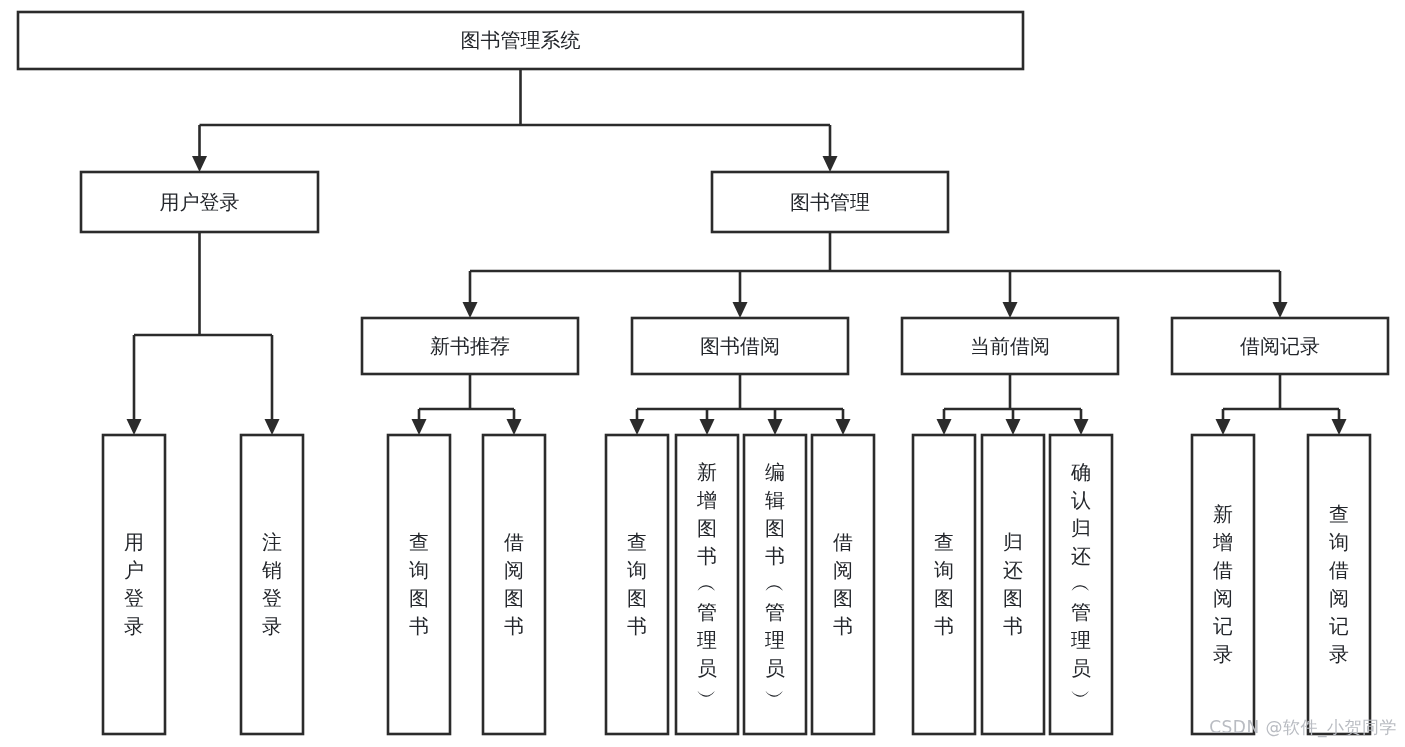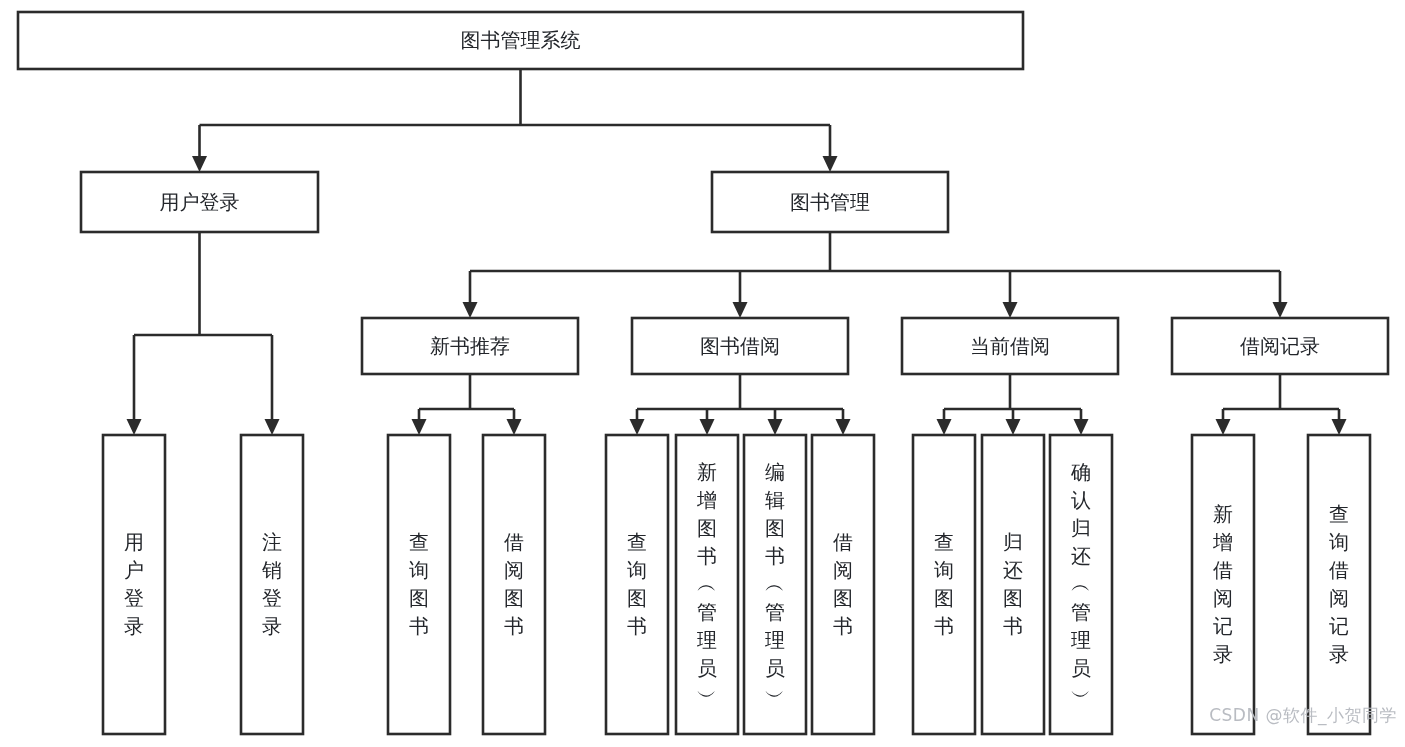--- a/index.html
+++ b/index.html
@@ -53,21 +53,21 @@
     fill: none;
     stroke-linecap: butt;
   }
   .arrow-head {
     fill: #2b2b2b;
     stroke: none;
   }
   .watermark {
     position: absolute;
     right: 8px;
-    bottom: 20px;
+    bottom: 8px;
     font-family: "DejaVu Sans", "Liberation Sans", sans-serif;
     font-size: 17px;
     color: #b9bcc2;
     letter-spacing: 0.5px;
     pointer-events: none;
     white-space: nowrap;
   }
 </style>
 </head>
 <body>

